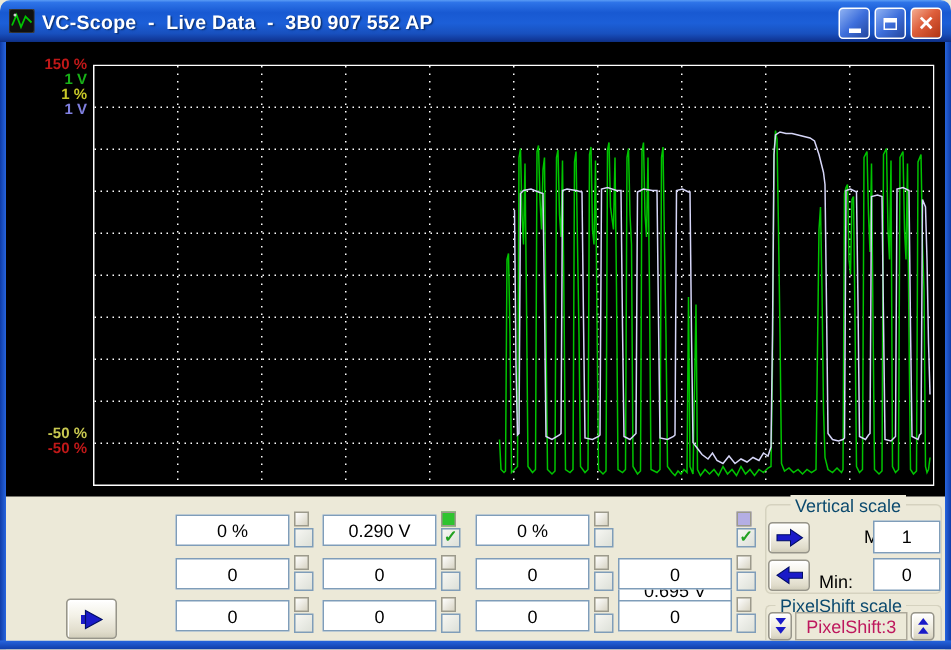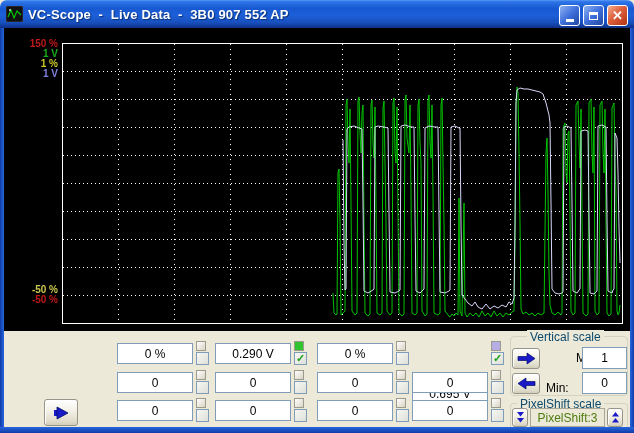--- a/index.html
+++ b/index.html
@@ -83,21 +83,21 @@
   }
   .scale-label { position:absolute; font-size:12px; color:#000; }
   .scale-input {
     position:absolute; width:45px; height:22px;
     background:#fff; border:1px solid #7F9DB9;
     font-size:12px; text-align:center; font-family:"Liberation Sans",sans-serif; color:#000;
   }
   .ps-box {
     position:absolute; background:#ECE9D8; border:1px solid #ACA899;
     display:flex; align-items:center; justify-content:center;
-    font-size:12px; color:#4d7c0f;
+    font-size:12px; color:#be185d;
   }
 </style>
 </head>
 <body>
 
 <div class="window">
 
   <div class="titlebar">
     <svg class="app-icon" viewBox="0 0 17 16">
       <rect x="0" y="0" width="17" height="16" rx="2" fill="#101010" stroke="#3A3A3A"></rect>

